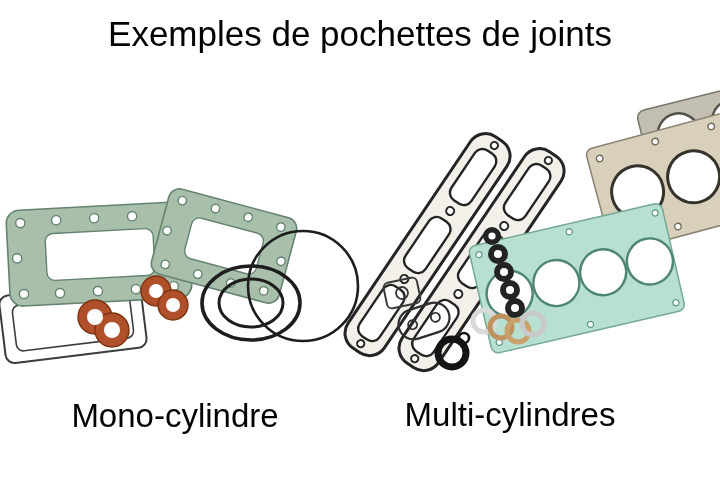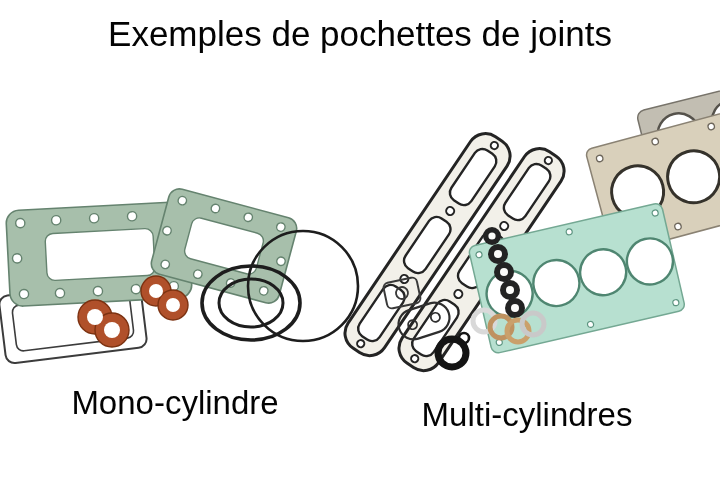--- a/index.html
+++ b/index.html
@@ -14,22 +14,22 @@
   .title {
     position:absolute; top:12px; left:0; width:720px;
     text-align:center; font-size:35px; line-height:44px;
     font-weight:400; color:#030303; white-space:nowrap;
   }
   .illu { position:absolute; top:0; left:0; }
   .label {
     position:absolute; font-size:33px; font-weight:400; color:#030303;
     text-align:center; white-space:nowrap;
   }
-  .label-mono  { top:384px; left:35px;  width:280px; }
-  .label-multi { top:396px; left:377px; width:300px; }
+  .label-mono  { top:397px; left:35px;  width:280px; }
+  .label-multi { top:396px; left:360px; width:300px; }
 </style>
 </head>
 <body>
 
 <div class="page">
 
   <div class="title">
     <div>Exemples de pochettes de joints</div>
   </div>
 

